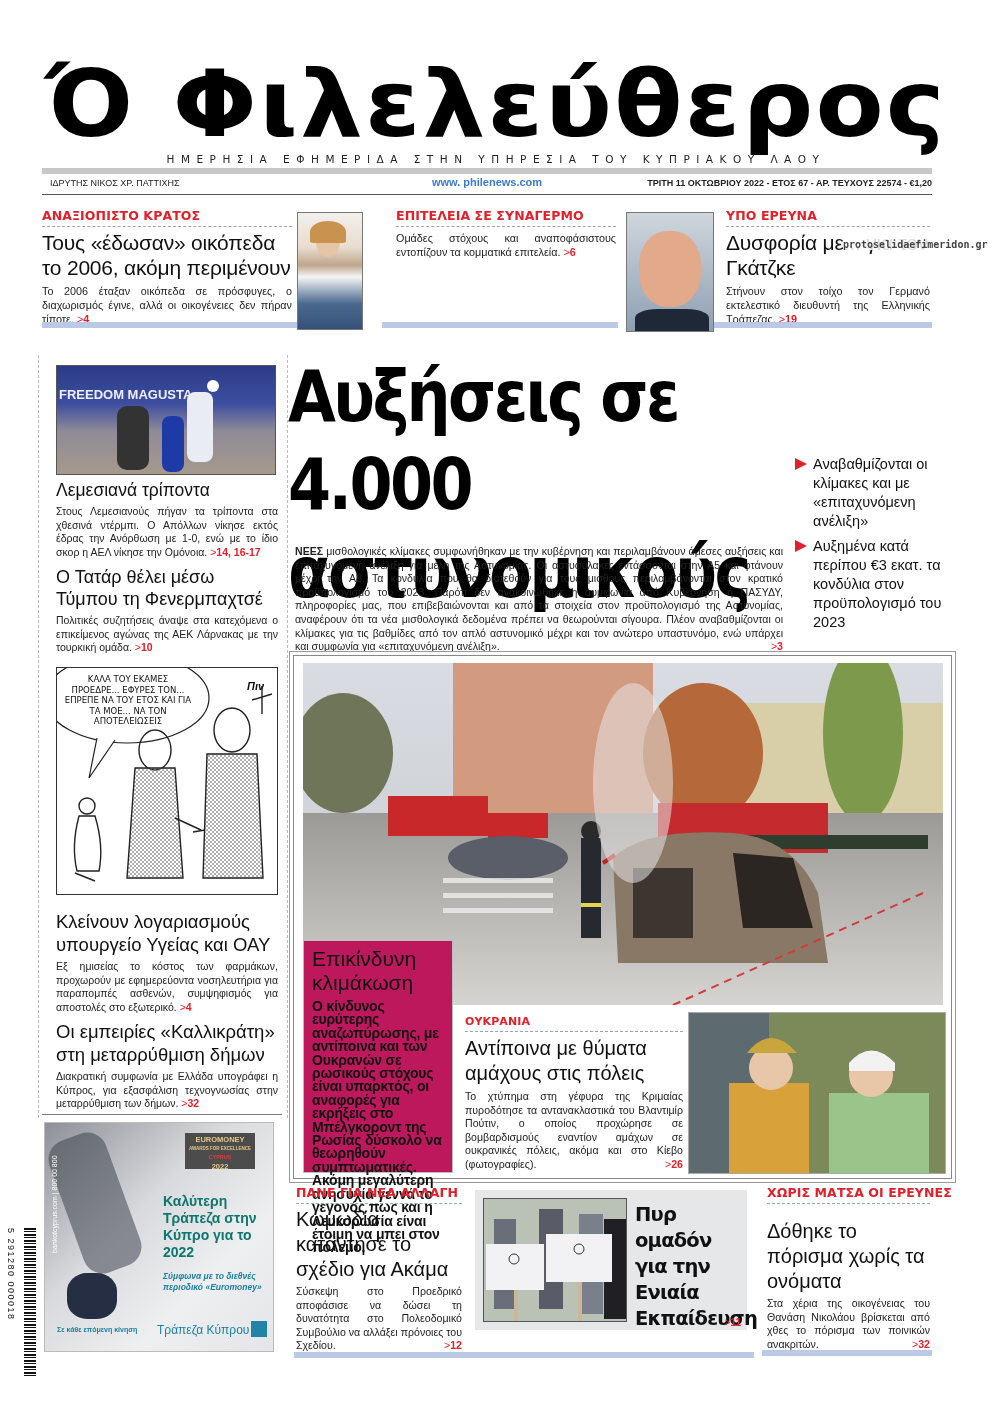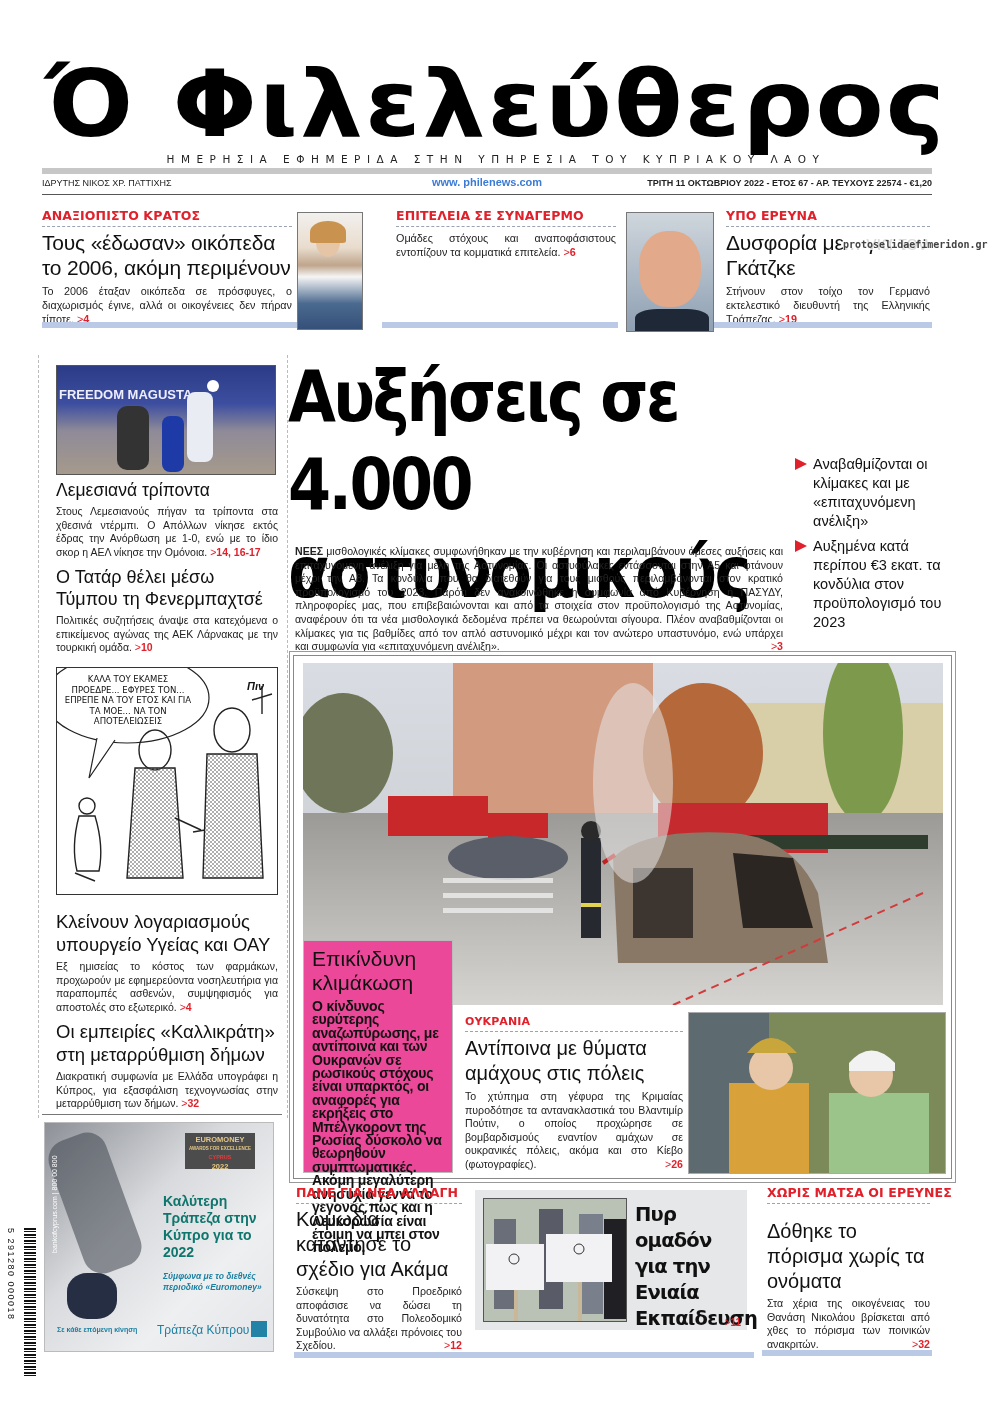--- a/index.html
+++ b/index.html
@@ -10,21 +10,21 @@
   .dashline { border-bottom: 1px dashed #9aa3b3; }
   .blueband { background: #b9c9e6; }
   .ref { color: #e0202a; font-weight: bold; }
   .ref::before { content: ">"; color: #e0202a; font-weight: normal; }
 
   
   #masthead-title { left: 0; width: 992px; top: 55px; text-align: center; font-family: "DejaVu Sans", sans-serif; font-weight: bold; font-size: 92px; line-height: 100px; letter-spacing: 2px; color: #000; transform: scaleX(1.08); transform-origin: center; }
   #masthead-tagline { left: 0; width: 992px; top: 153px; text-align: center; font-size: 10.5px; letter-spacing: 6.5px; color: #222; font-family: "DejaVu Sans", sans-serif; }
   #grey-bar { left: 42px; width: 890px; top: 168px; height: 6px; background: #c7c7c7; }
   #infobar { left: 42px; width: 890px; top: 176px; height: 16px; font-size: 9px; color: #222; }
-  #infobar .founder { position: absolute; left: 0; top: 2px; }
+  #infobar .founder { position: absolute; left: 8px; top: 2px; }
   #infobar .site { position: absolute; left: 0; width: 100%; top: 0; text-align: center; color: #3a7bd5; font-weight: bold; font-size: 11px; }
   #infobar .issue { position: absolute; right: 0; top: 2px; font-weight: bold; }
   #info-rule { left: 42px; width: 890px; top: 194px; height: 1px; background: #555; }
 
   
   .top-story { top: 208px; }
   .top-story .hl { font-size: 21px; line-height: 25px; color: #111; letter-spacing: -0.2px; }
   .top-story .sum { font-size: 10.8px; line-height: 14px; color: #222; text-align: justify; }
   .photo { background: #888; overflow: hidden; }
 
@@ -36,21 +36,21 @@
   
   #main-headline { left: 288px; top: 352px; width: 660px; font-family: "DejaVu Sans", sans-serif; font-weight: bold; font-size: 72px; line-height: 88px; letter-spacing: -3px; color: #000; transform: scaleX(0.86); transform-origin: left top; }
   #bullets { left: 793px; top: 455px; width: 170px; font-size: 14.5px; line-height: 19px; color: #111; }
   #bullets li { list-style: none; position: relative; padding-left: 20px; margin-bottom: 6px; }
   #bullets .tri { position: absolute; left: 2px; top: 3px; width: 0; height: 0; border-left: 12px solid #e0202a; border-top: 6px solid transparent; border-bottom: 6px solid transparent; }
   #main-body { left: 295px; top: 545px; width: 488px; font-size: 10.6px; line-height: 13.6px; color: #222; text-align: justify; }
 
   
   #photo-frame { left: 293px; top: 655px; width: 659px; height: 524px; border: 1px solid #888; box-shadow: 0 0 0 3px #fff, 0 0 0 4px #999; }
   #photo-main { left: 303px; top: 663px; width: 640px; height: 342px; overflow: hidden; }
-  #sidebar-box { left: 303px; top: 940px; width: 150px; height: 233px; background: #ec4899; border: 1px solid #bbb; padding: 6px 8px; }
+  #sidebar-box { left: 303px; top: 940px; width: 150px; height: 233px; background: #be185d; border: 1px solid #bbb; padding: 6px 8px; }
   #sidebar-box .t { font-size: 21px; line-height: 24px; color: #111; }
   #sidebar-box .b { font-size: 14px; line-height: 13.4px; color: #111; margin-top: 5px; font-weight: bold; letter-spacing: -0.2px; }
   #ukr { left: 465px; top: 1015px; width: 218px; }
   #ukr .hl { font-size: 20px; line-height: 25px; color: #111; margin-top: 4px; }
   #ukr .sum { font-size: 10.6px; line-height: 13.6px; color: #222; margin-top: 4px; text-align: justify; }
   #photo-inset { left: 688px; top: 1012px; width: 258px; height: 162px; overflow: hidden; border: 1px solid #aaa; }
 
   
   .bot .hl { font-size: 20px; line-height: 25px; color: #111; }
   .bot .sum { font-size: 10.6px; line-height: 13.6px; color: #222; text-align: justify; }

